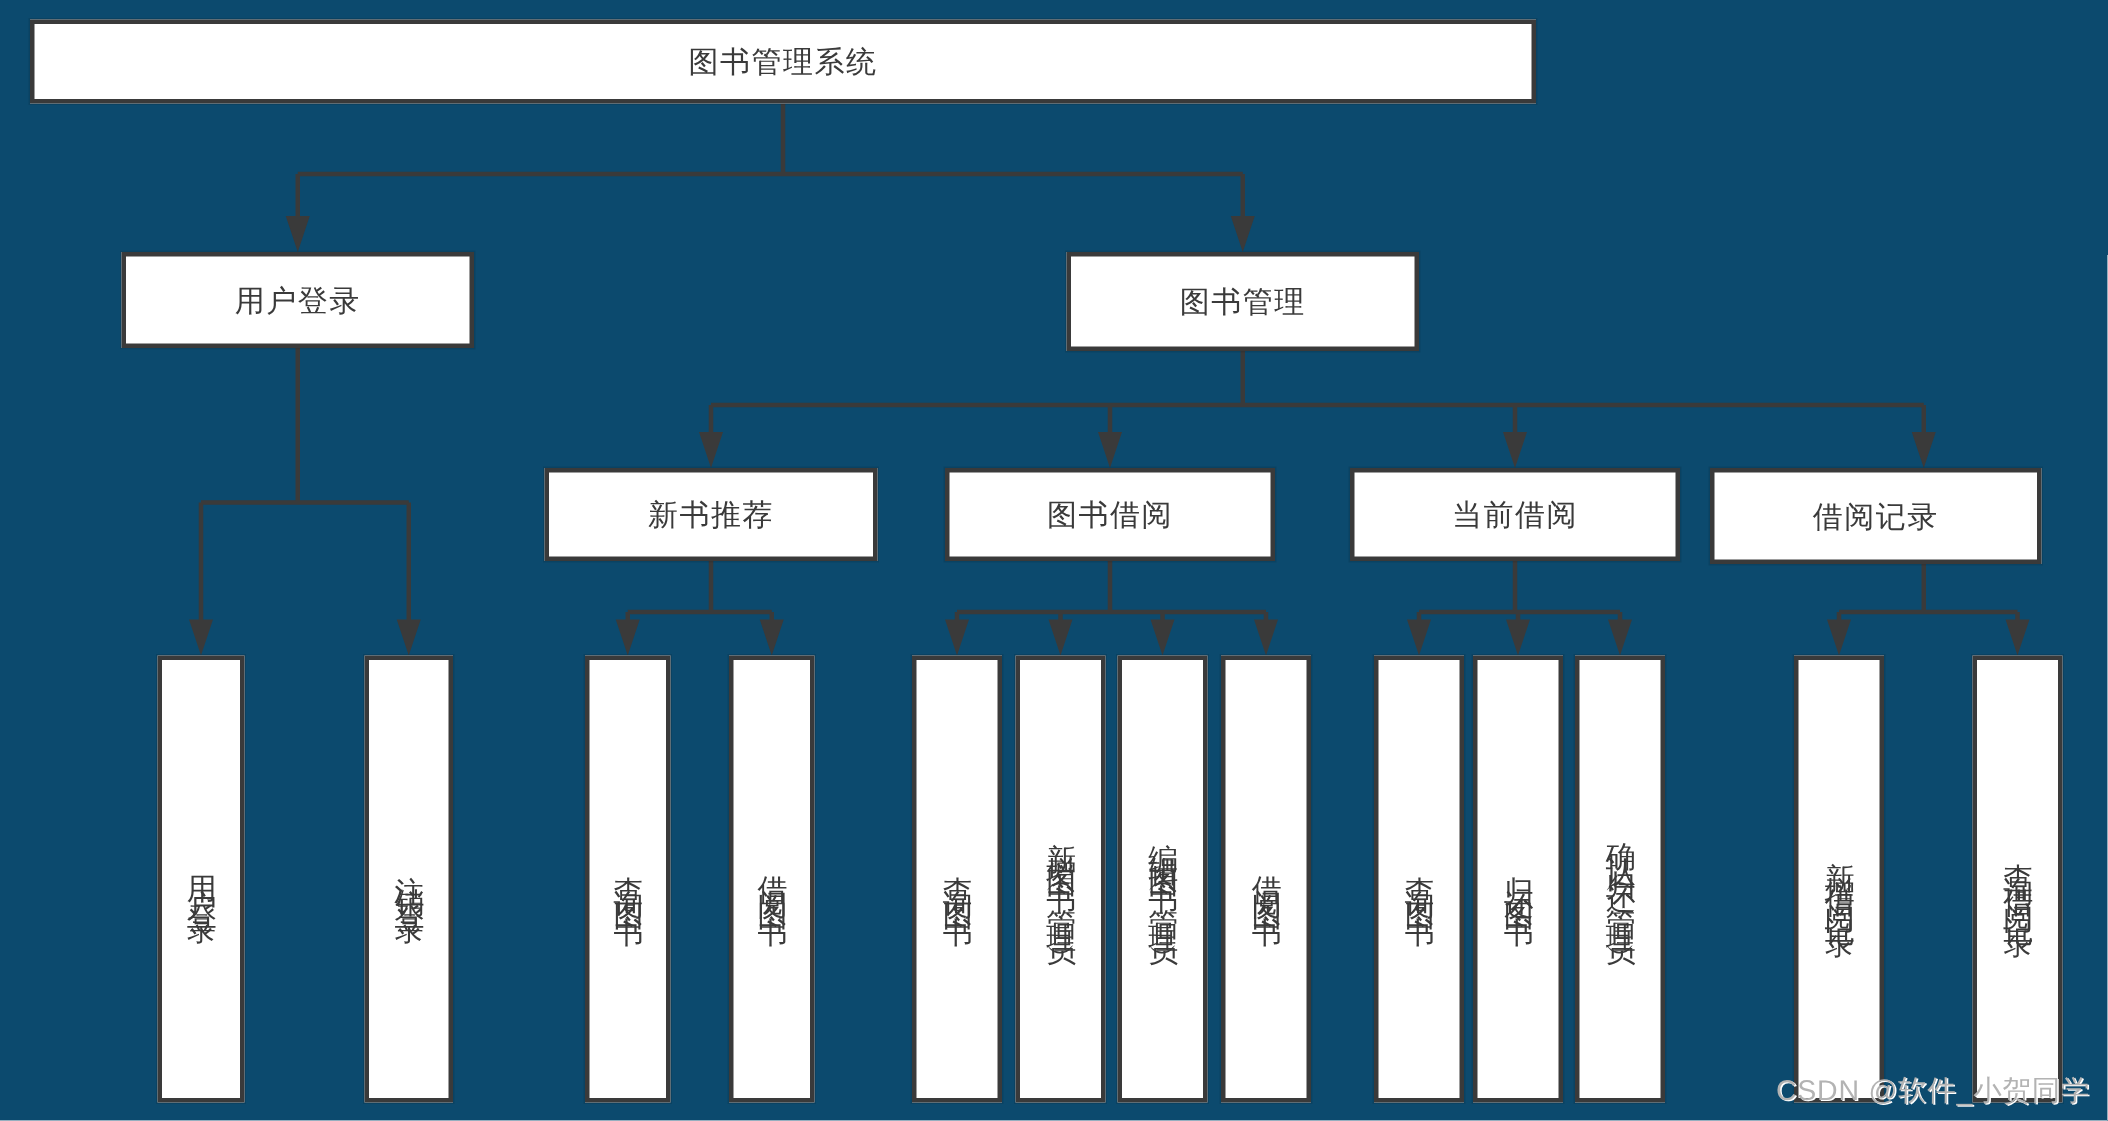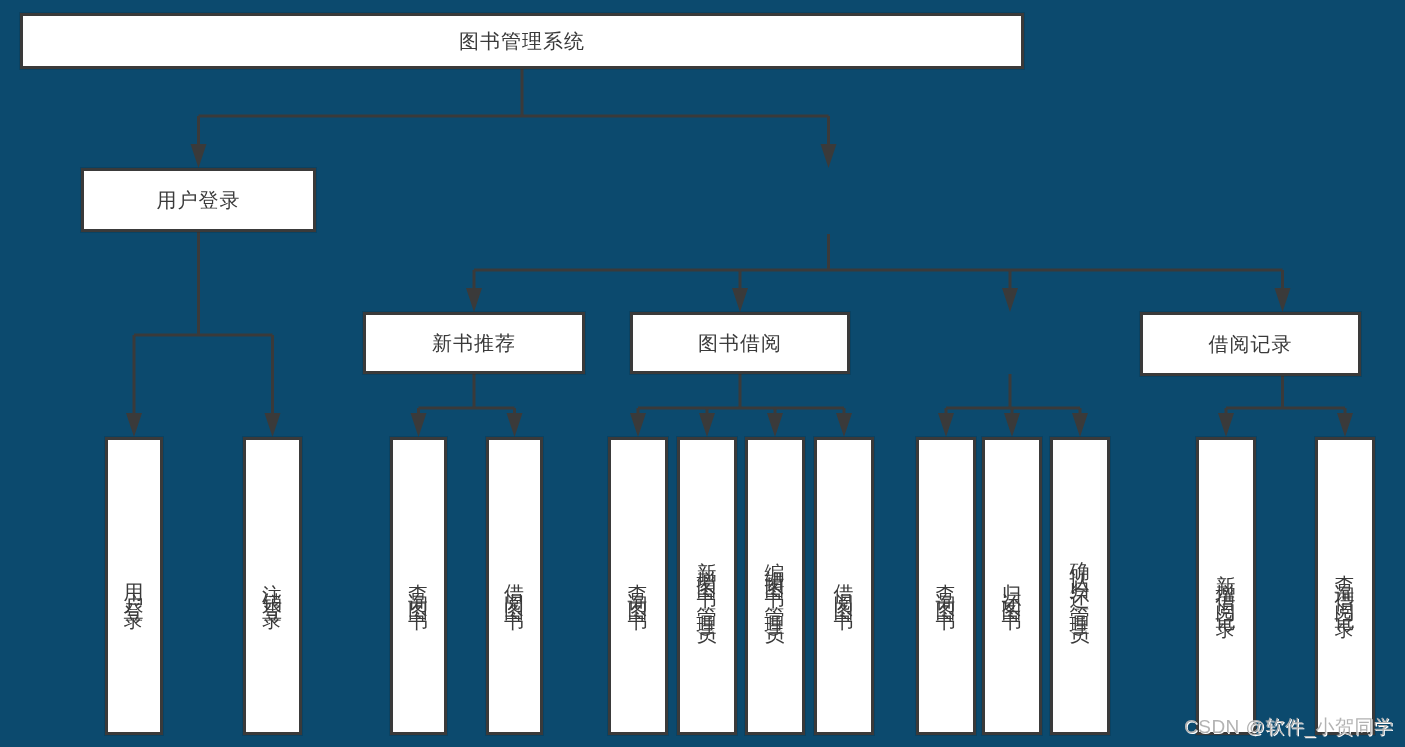--- a/index.html
+++ b/index.html
@@ -92,23 +92,25 @@
       <polygon points="1004,413 1020,413 1012,437"></polygon>
       <polygon points="1072,413 1088,413 1080,437"></polygon>
       <polygon points="1218,413 1234,413 1226,437"></polygon>
       <polygon points="1337,413 1353,413 1345,437"></polygon>
     </g>
   </svg>
 
   <div class="node" style="left:20px;top:13px;width:1004px;height:56px">图书管理系统</div>
 
   <div class="node" style="left:81px;top:168px;width:235px;height:64px">用户登录</div>
+  <div class="node" style="left:711px;top:168px;width:235px;height:66px">图书管理</div>
 
   <div class="node" style="left:630px;top:312px;width:220px;height:62px">图书借阅</div>
   <div class="node" style="left:363px;top:312px;width:222px;height:62px">新书推荐</div>
+  <div class="node" style="left:900px;top:312px;width:220px;height:62px">当前借阅</div>
   <div class="node" style="left:1140px;top:312px;width:221px;height:64px">借阅记录</div>
 
   <div class="node vnode" style="left:105px;top:437px;width:58px;height:298px">
     <span>用户登录</span>
   </div>
   <div class="node vnode" style="left:243px;top:437px;width:59px;height:298px">
     <span>注销登录</span>
   </div>
 
   <div class="node vnode" style="left:390px;top:437px;width:57px;height:298px">

